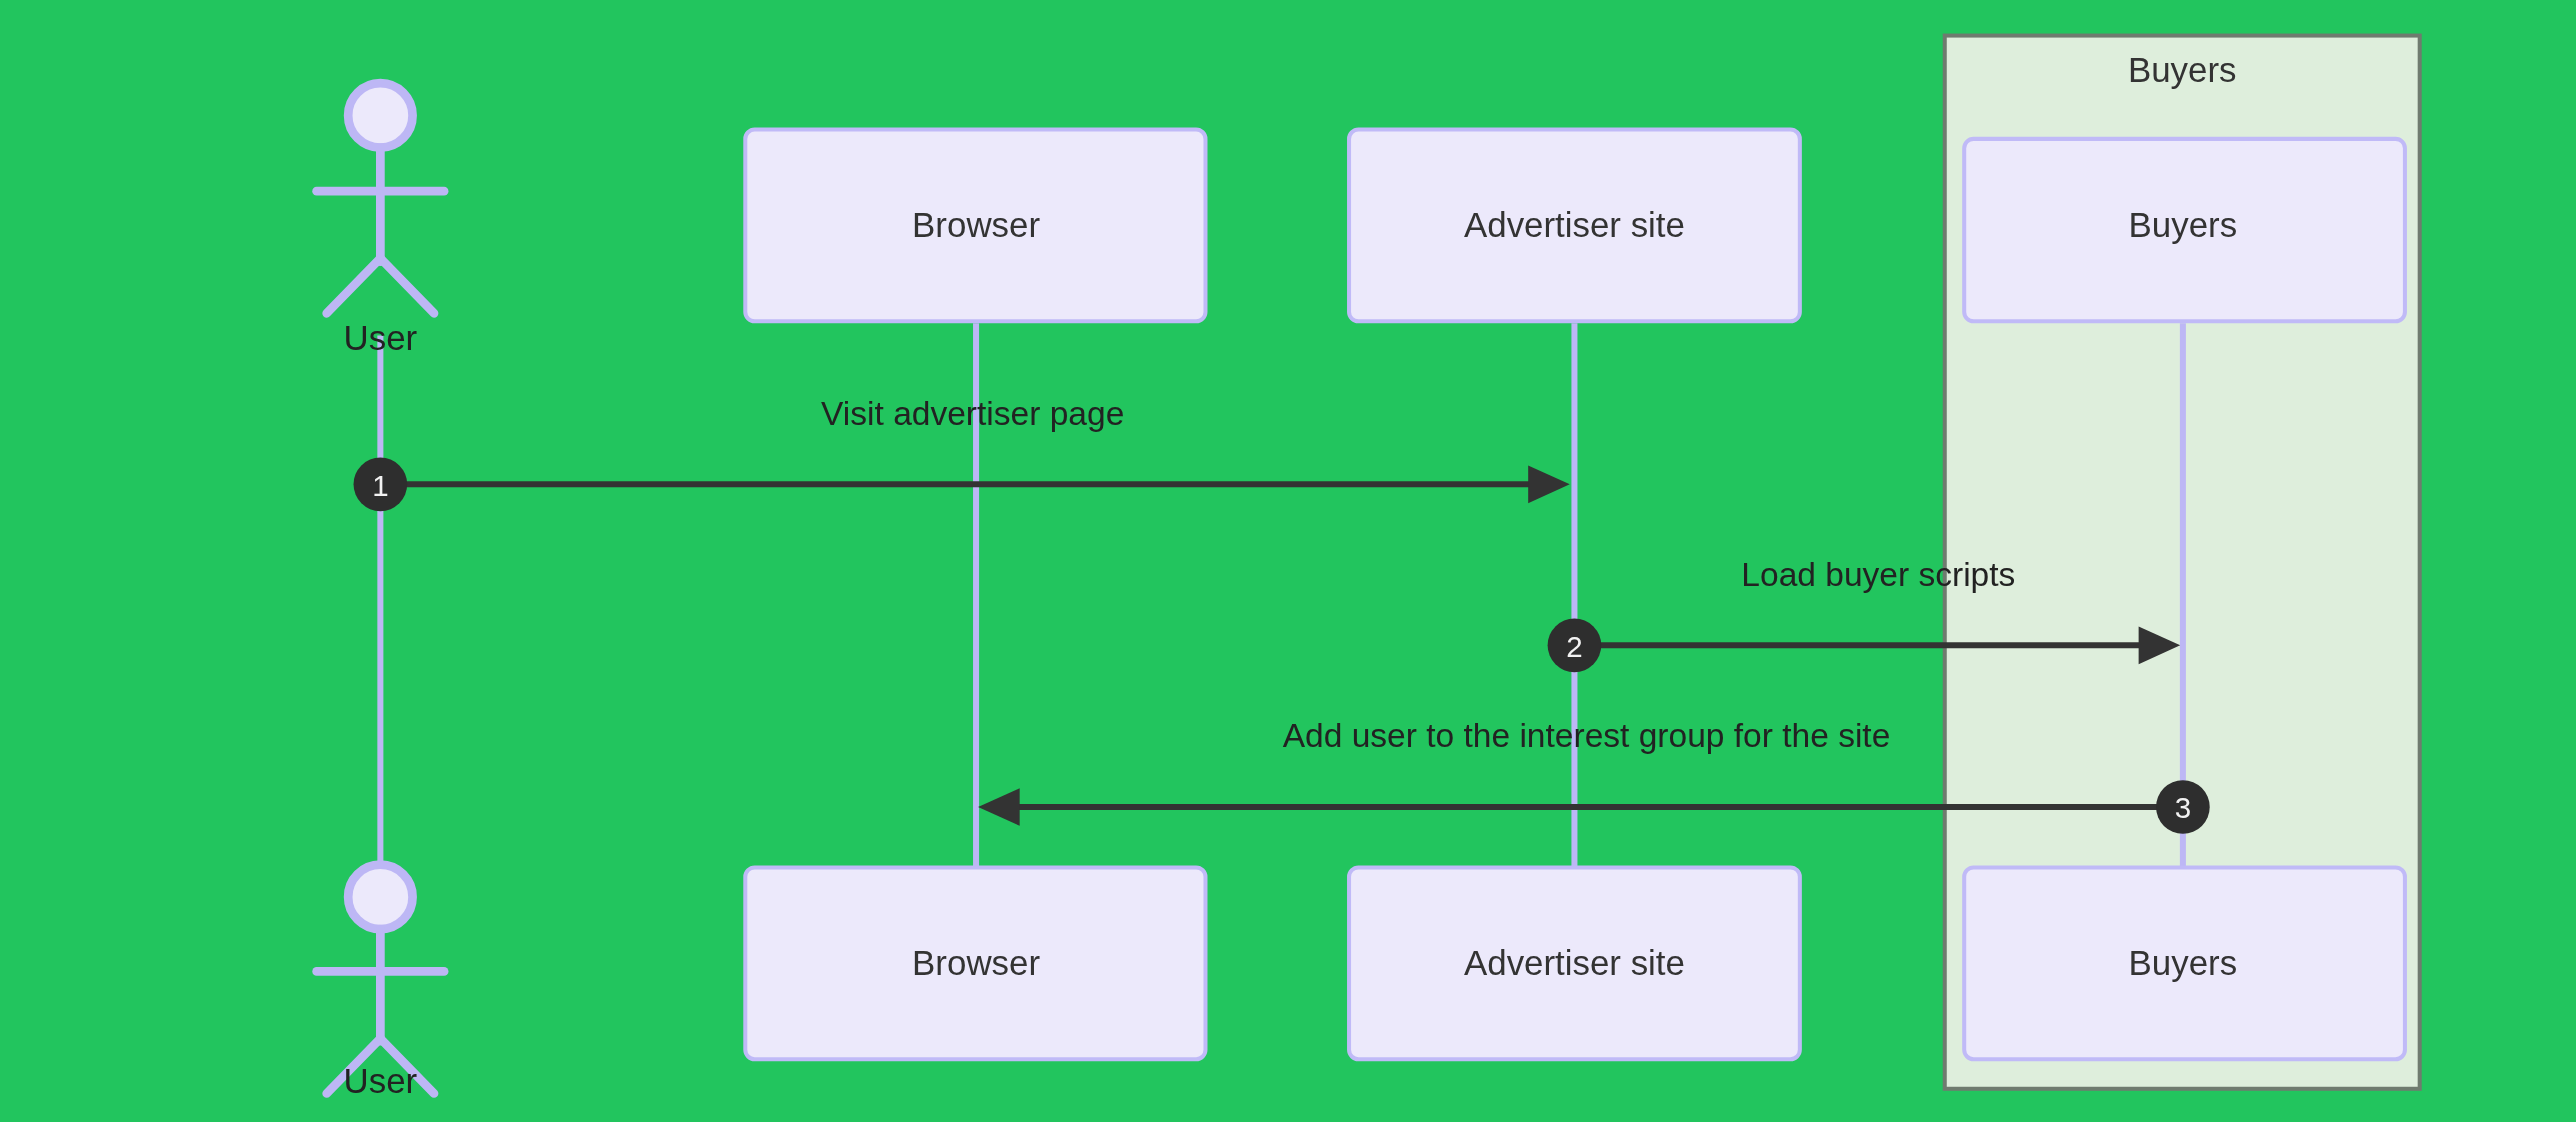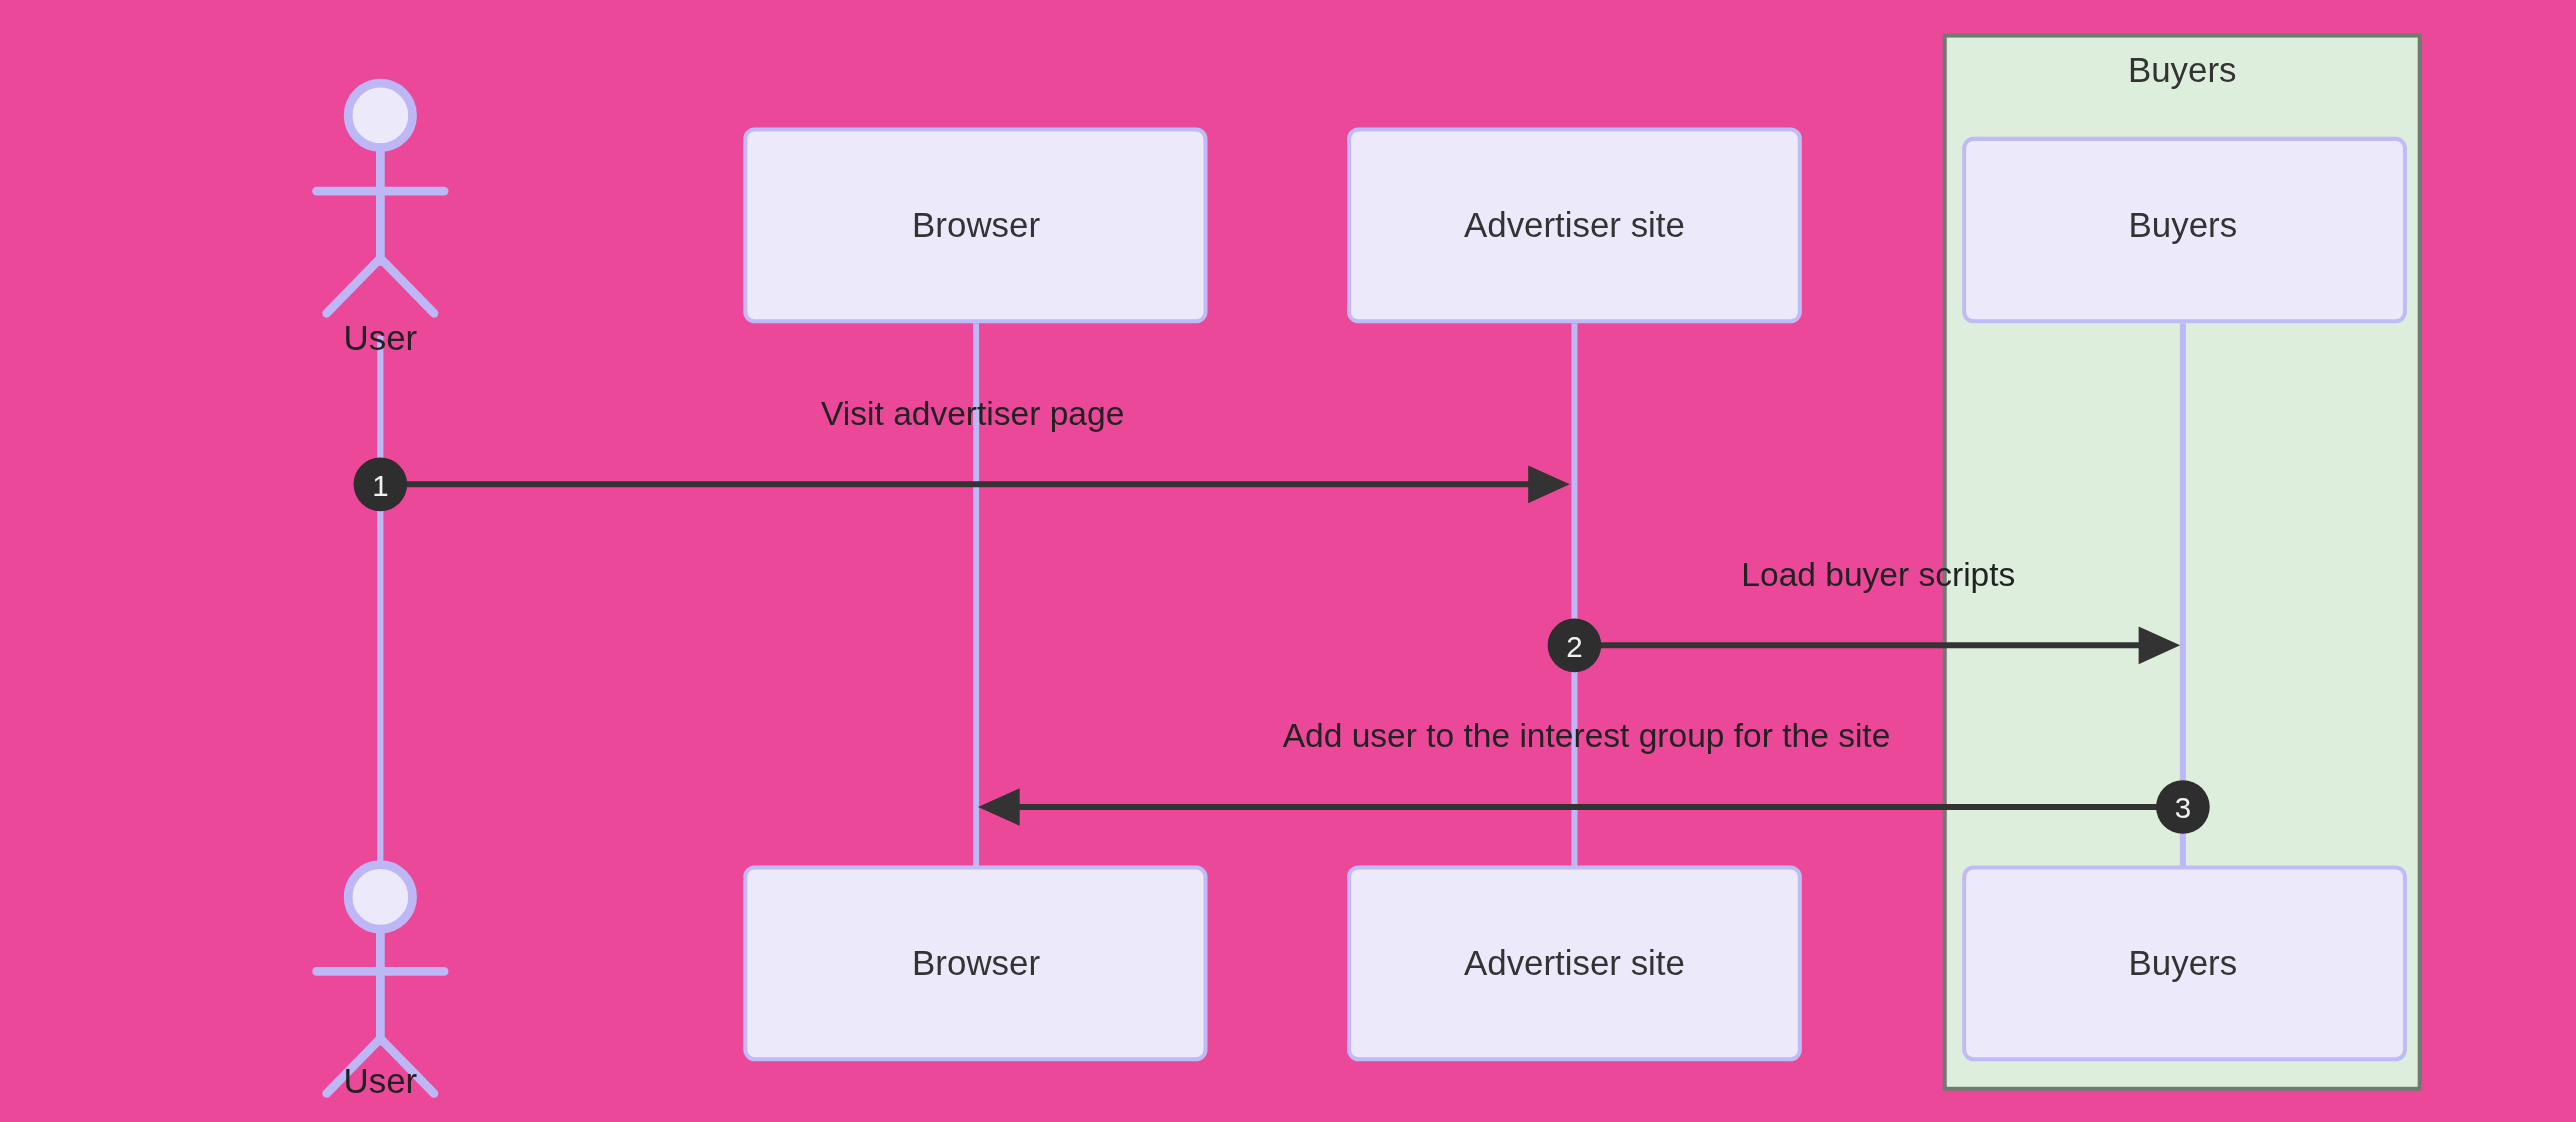--- a/index.html
+++ b/index.html
@@ -8,21 +8,21 @@
     padding: 0;
     background: #ffffff;
   }
   body {
     font-family: "Liberation Sans", sans-serif;
   }
   #stage {
     position: relative;
     width: 2576px;
     height: 1123px;
-    background: #ec4899;
+    background: #22c55e;
     overflow: hidden;
   }
   #diagram-svg {
     position: absolute;
     left: 0;
     top: 0;
     width: 2576px;
     height: 1123px;
     display: block;
   }

